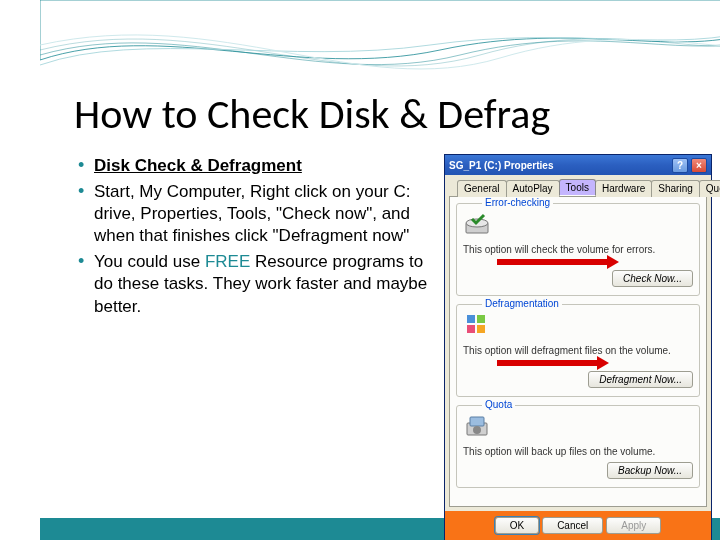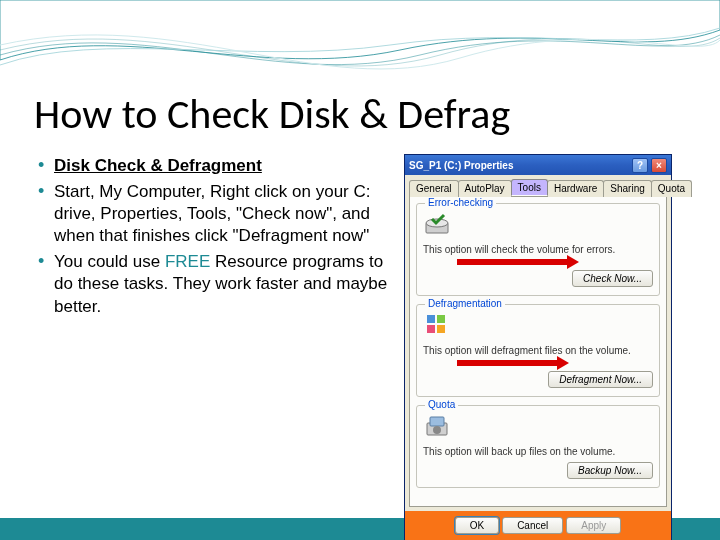--- a/index.html
+++ b/index.html
@@ -3,20 +3,21 @@
 <meta charset="utf-8">
 <style>
   * { box-sizing: border-box; margin: 0; padding: 0; }
   html, body { width: 720px; height: 540px; font-family: Arial, sans-serif; overflow: hidden; }
 
   .slide {
     position: relative;
     width: 572px;
     height: 540px;
     background: #fff;
+    margin-left: 40px;
   }
 
   
   .wave {
     position: absolute;
     top: 0; left: 0;
     width: 720px; height: 90px;
     pointer-events: none;
   }
 
@@ -87,21 +88,21 @@
     border: 1px solid #1c4aa0;
     border-radius: 2px;
     display: flex; align-items: center; justify-content: center;
     font-size: 10px;
   }
   .dlg .help-btn { background: linear-gradient(#9ec1f5,#6a9be0); color: #fff; font-weight: bold; }
   .dlg .close-btn { background: linear-gradient(#f08a7a,#d94b35); color: #fff; font-weight: bold; }
 
   .dlg .tabs {
     display: flex;
-    padding: 4px 4px 0 4px;
+    padding: 4px 4px 0 12px;
     gap: 0;
     background: #ece9d8;
   }
   .dlg .tab {
     padding: 2px 6px;
     border: 1px solid #9d9d91;
     border-bottom: none;
     border-top-left-radius: 3px;
     border-top-right-radius: 3px;
     background: #ece9d8;
@@ -125,21 +126,21 @@
 
   .group {
     border: 1px solid #c5c5bb;
     border-radius: 3px;
     margin-bottom: 8px;
     padding: 6px 6px 8px 6px;
     position: relative;
   }
   .group-label {
     position: absolute;
-    top: -7px; left: 8px;
+    top: -7px; left: 25px;
     background: #fcfcfa;
     padding: 0 3px;
     color: #0046d5;
     font-size: 10px;
   }
   .group-row {
     display: flex;
     align-items: flex-start;
     gap: 6px;
     flex-direction: column;

